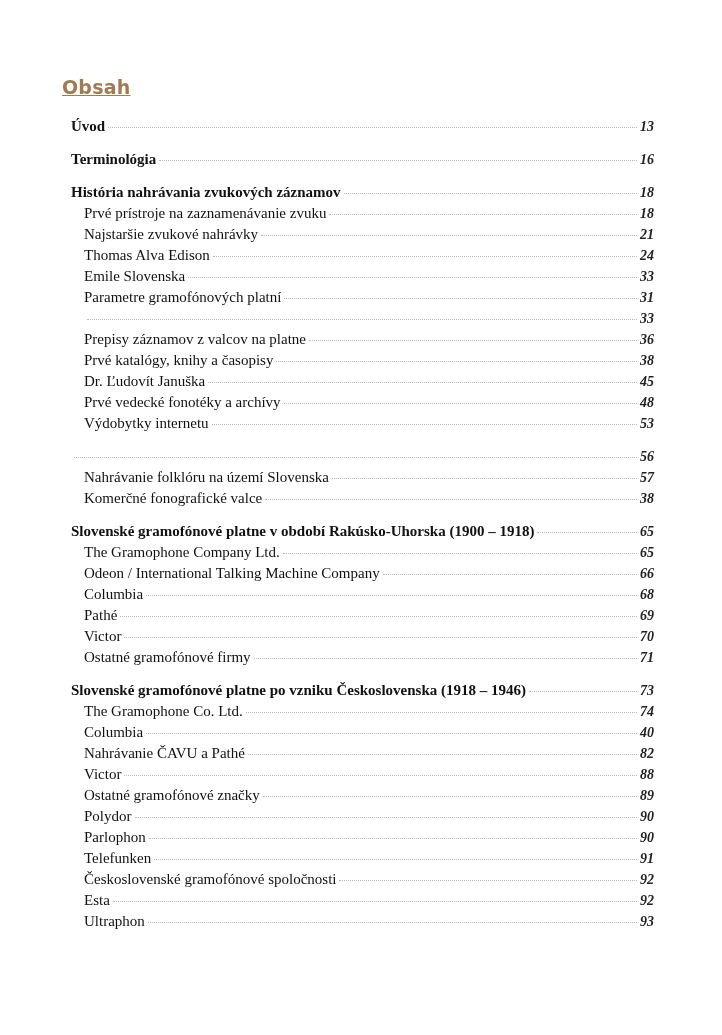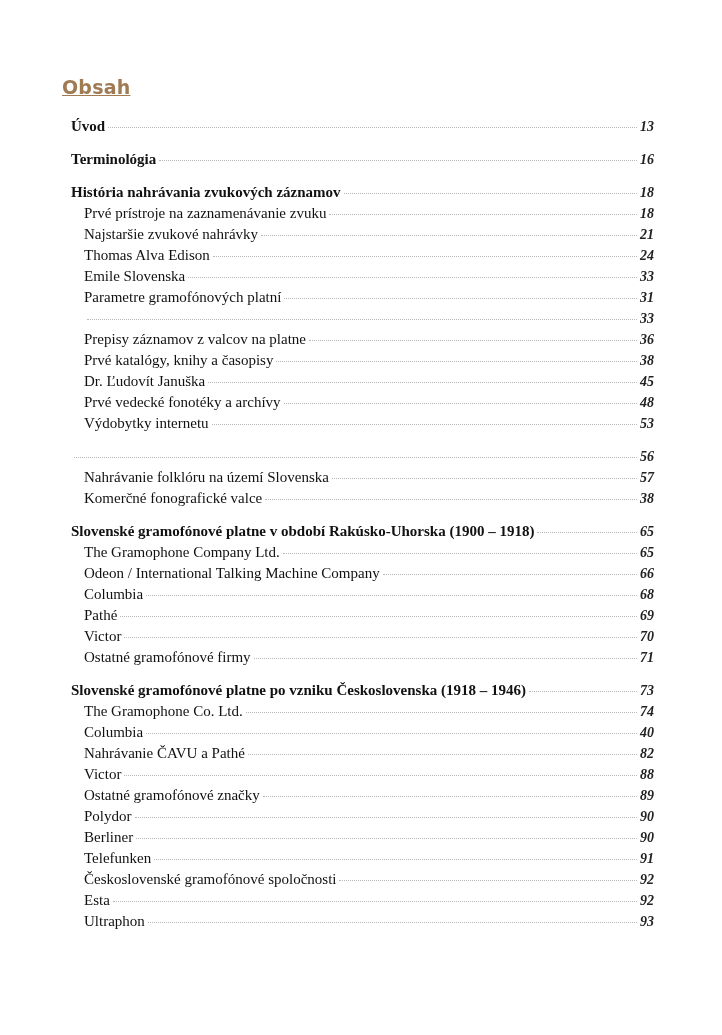--- a/index.html
+++ b/index.html
@@ -234,21 +234,21 @@
           <span class="label">Ostatné gramofónové značky</span>
           <span class="leader"></span>
           <span class="page-num">89</span>
         </div>
         <div class="row sub">
           <span class="label">Polydor</span>
           <span class="leader"></span>
           <span class="page-num">90</span>
         </div>
         <div class="row sub">
-          <span class="label">Berliner</span>
+          <span class="label">Parlophon</span>
           <span class="leader"></span>
           <span class="page-num">90</span>
         </div>
         <div class="row sub">
           <span class="label">Telefunken</span>
           <span class="leader"></span>
           <span class="page-num">91</span>
         </div>
         <div class="row sub">
           <span class="label">Československé gramofónové spoločnosti</span>

